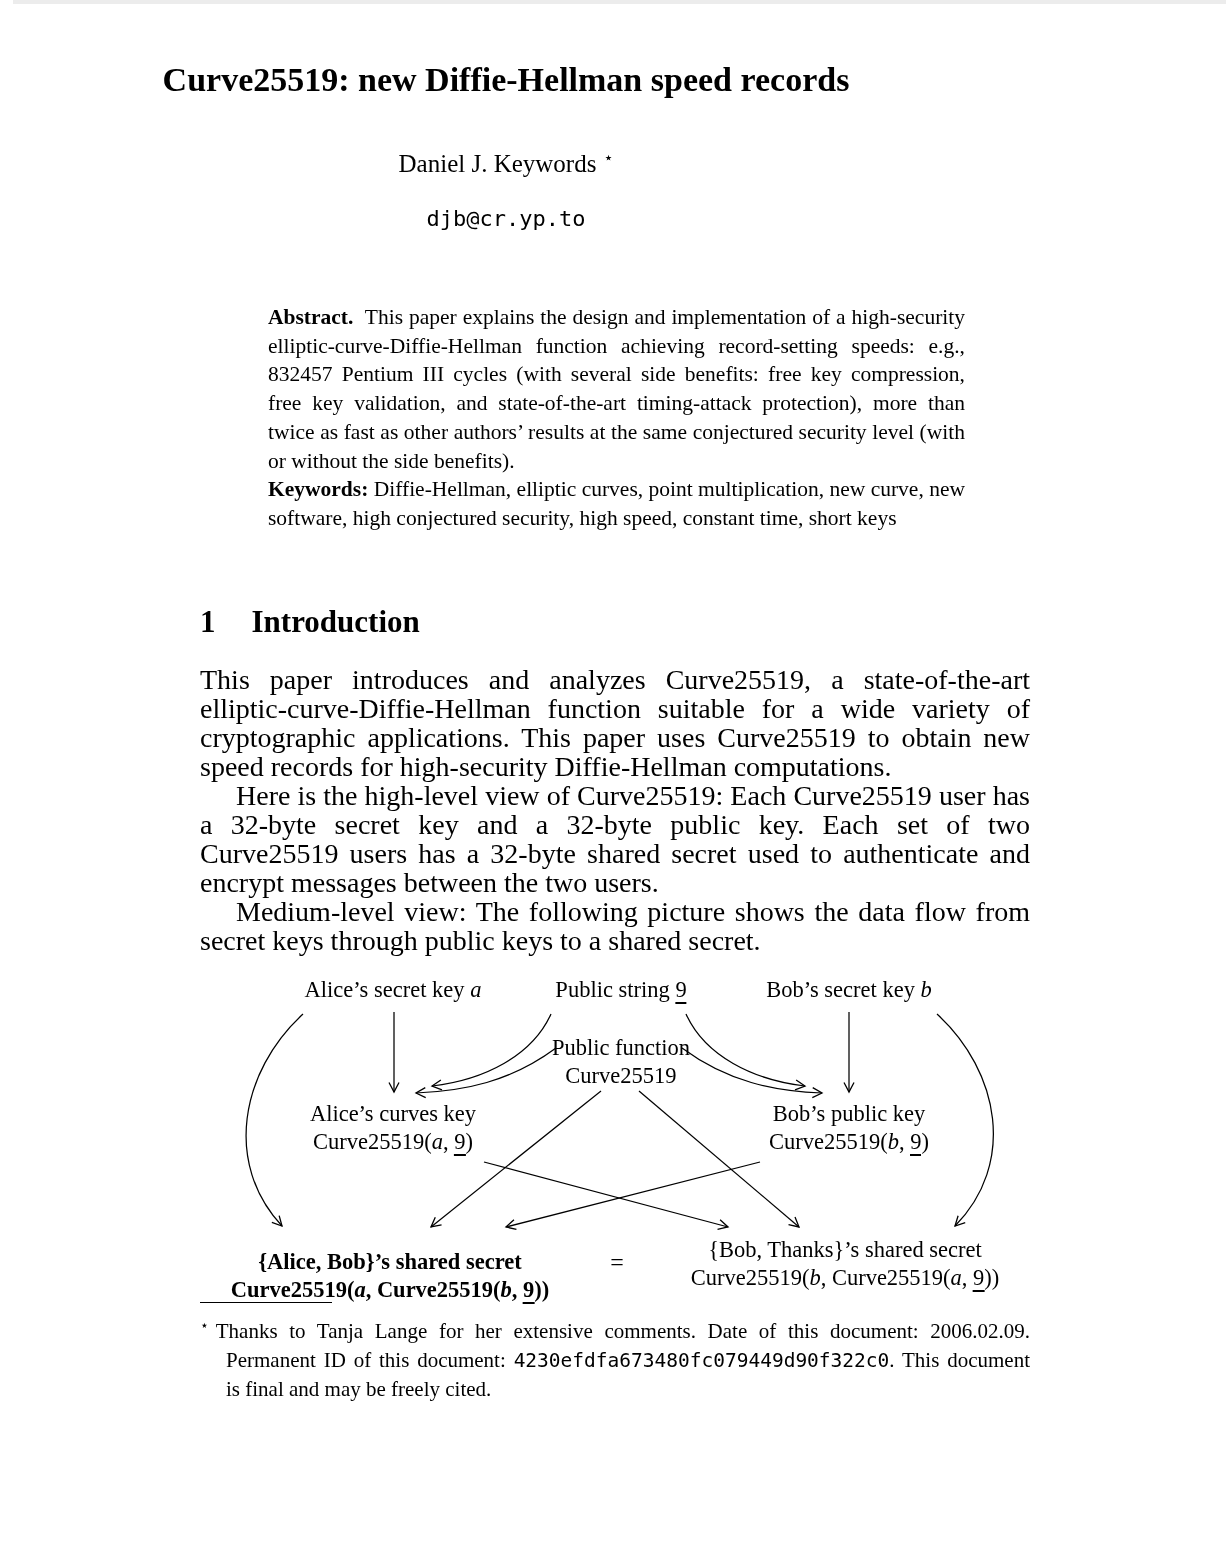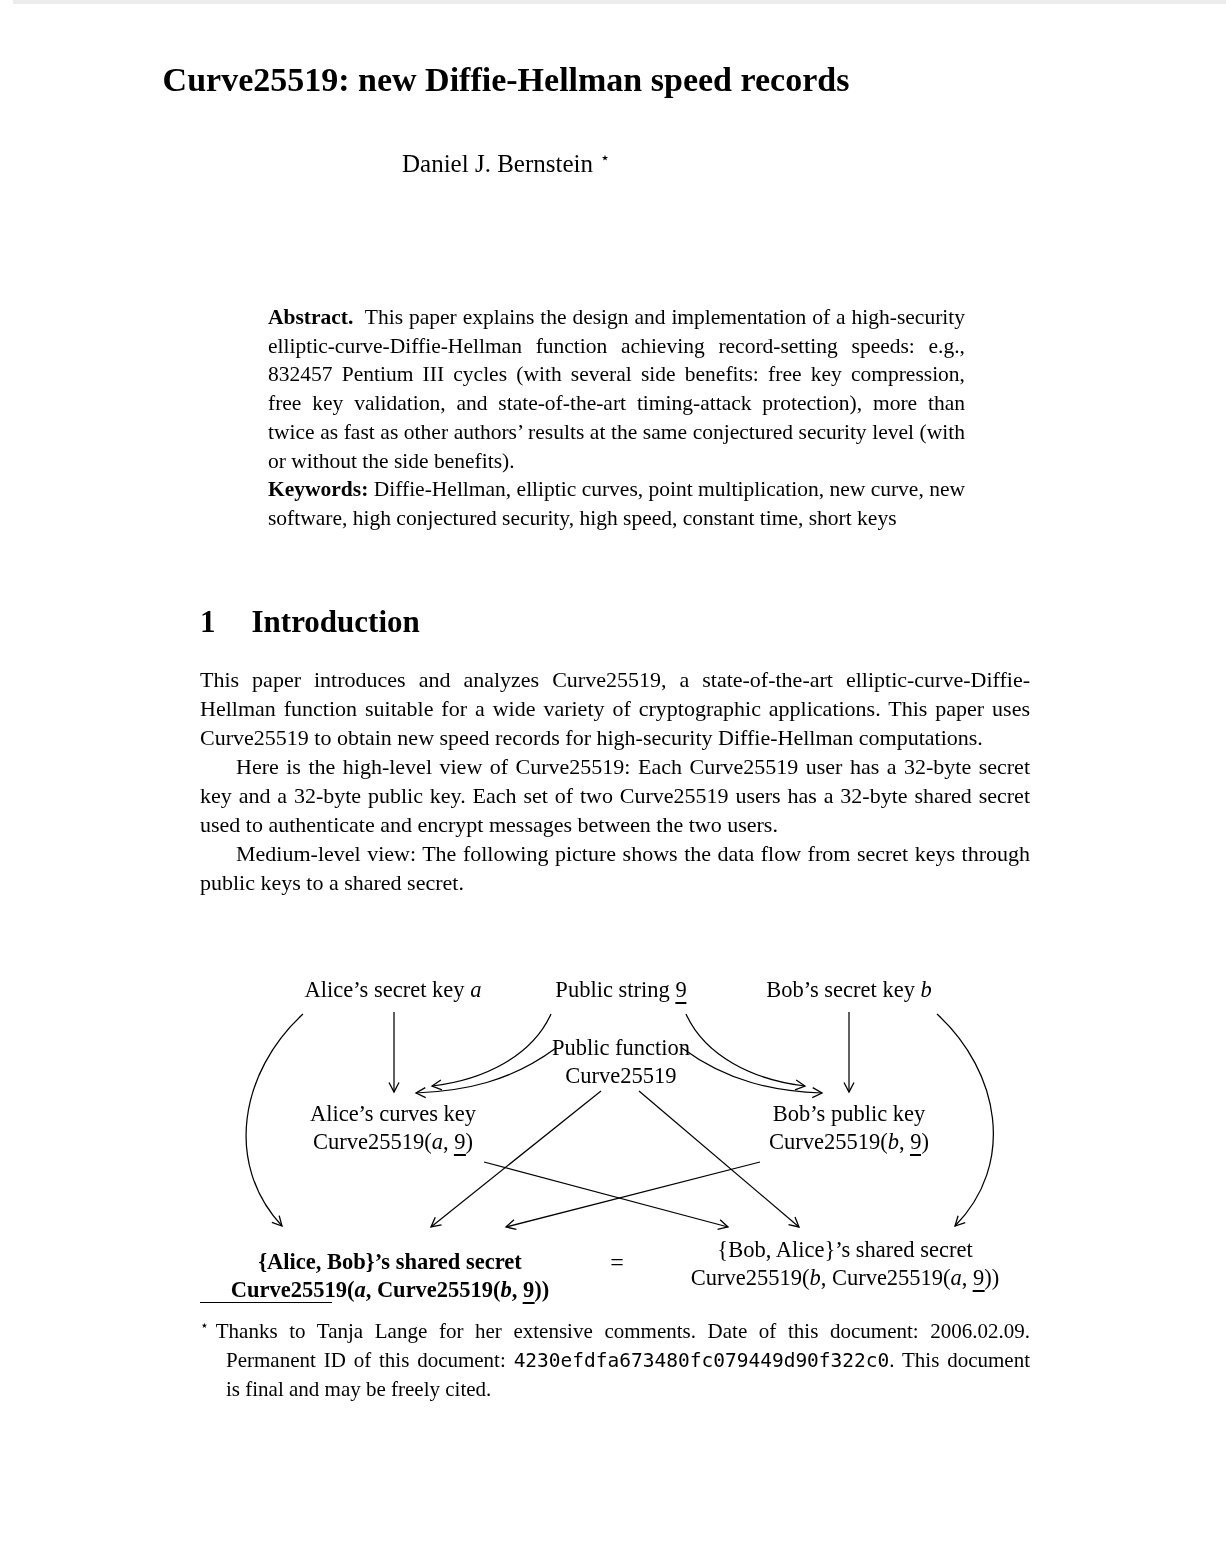--- a/index.html
+++ b/index.html
@@ -21,21 +21,21 @@
   
   .block-abstract { position:absolute; top:303px; left:268px; width:697px; }
   .block-abstract p { font-size:21.5px; line-height:28.7px; text-align:justify; }
   .block-abstract p + p { margin-top:0; }
   .runin { font-weight:bold; }
 
   
   .block-intro { position:absolute; top:605px; left:200px; width:830px; }
   .section-head { font-size:31px; font-weight:bold; line-height:34px; }
   .section-head .sec-num { margin-right:36px; }
-  .block-intro p { font-size:22px; line-height:29px; text-align:justify; margin-top:0; }
+  .block-intro p { font-size:28px; line-height:29px; text-align:justify; margin-top:0; }
   .block-intro p.first { margin-top:26px; }
   .block-intro p.indent { text-indent:36px; }
 
   
   .block-figure { position:absolute; top:972px; left:0; width:1092px; height:340px; }
   .block-figure svg { position:absolute; inset:0; }
   .fig-label {
     position:absolute; transform:translateX(-50%);
     text-align:center; white-space:nowrap;
     font-size:22.5px; line-height:28px;
@@ -62,21 +62,22 @@
   .foot-text sup { font-size:14px; margin-right:7px; }
   .foot-text .mono-id { font-family:"DejaVu Sans Mono","Liberation Mono",monospace; font-size:19.5px; }
 </style>
 </head>
 <body>
 
 <div class="top-strip"></div>
 
 <div class="block-header">
   <div class="paper-title">Curve25519: new Diffie-Hellman speed records</div>
-  <div class="author-line"><span>Daniel J. Bernstein</span><sup>⋆</sup></div>
+  <div class="author-line"><span>Daniel J. Keywords</span><sup>⋆</sup></div>
+  <div class="email-line">djb@cr.yp.to</div>
 </div>
 
 <div class="block-abstract">
   <p><span class="runin">Abstract.</span>&nbsp; <span>This paper explains the design and implementation of a high-security elliptic-curve-Diffie-Hellman function achieving record-setting speeds: e.g., 832457 Pentium III cycles (with several side benefits: free key compression, free key validation, and state-of-the-art timing-attack protection), more than twice as fast as other authors’ results at the same conjectured security level (with or without the side benefits).</span></p>
   <p><span class="runin">Keywords:</span> <span>Diffie-Hellman, elliptic curves, point multiplication, new curve, new software, high conjectured security, high speed, constant time, short keys</span></p>
 </div>
 
 <div class="block-intro">
   <div class="section-head"><span class="sec-num">1</span><span>Introduction</span></div>
   <p class="first">This paper introduces and analyzes Curve25519, a state-of-the-art elliptic-curve-Diffie-Hellman function suitable for a wide variety of cryptographic applications. This paper uses Curve25519 to obtain new speed records for high-security Diffie-Hellman computations.</p>
@@ -130,21 +131,21 @@
   </div>
 
   <div class="fig-label lab-shared-left">
     <div>{Alice, Bob}’s shared secret</div>
     <div><span>Curve25519(</span><span class="mi">a</span><span>, Curve25519(</span><span class="mi">b</span><span>, </span><span class="u9">9</span><span>))</span></div>
   </div>
 
   <div class="fig-label lab-equals">=</div>
 
   <div class="fig-label lab-shared-right">
-    <div>{Bob, Alice}’s shared secret</div>
+    <div>{Bob, Thanks}’s shared secret</div>
     <div><span>Curve25519(</span><span class="mi">b</span><span>, Curve25519(</span><span class="mi">a</span><span>, </span><span class="u9">9</span><span>))</span></div>
   </div>
 
 </div>
 
 <div class="block-footnote">
   <div class="foot-rule"></div>
   <p class="foot-text"><sup>⋆</sup><span>Thanks to Tanja Lange for her extensive comments. Date of this document: 2006.02.09. Permanent ID of this document: </span><span class="mono-id">4230efdfa673480fc079449d90f322c0</span><span>. This document is final and may be freely cited.</span></p>
 </div>
 

